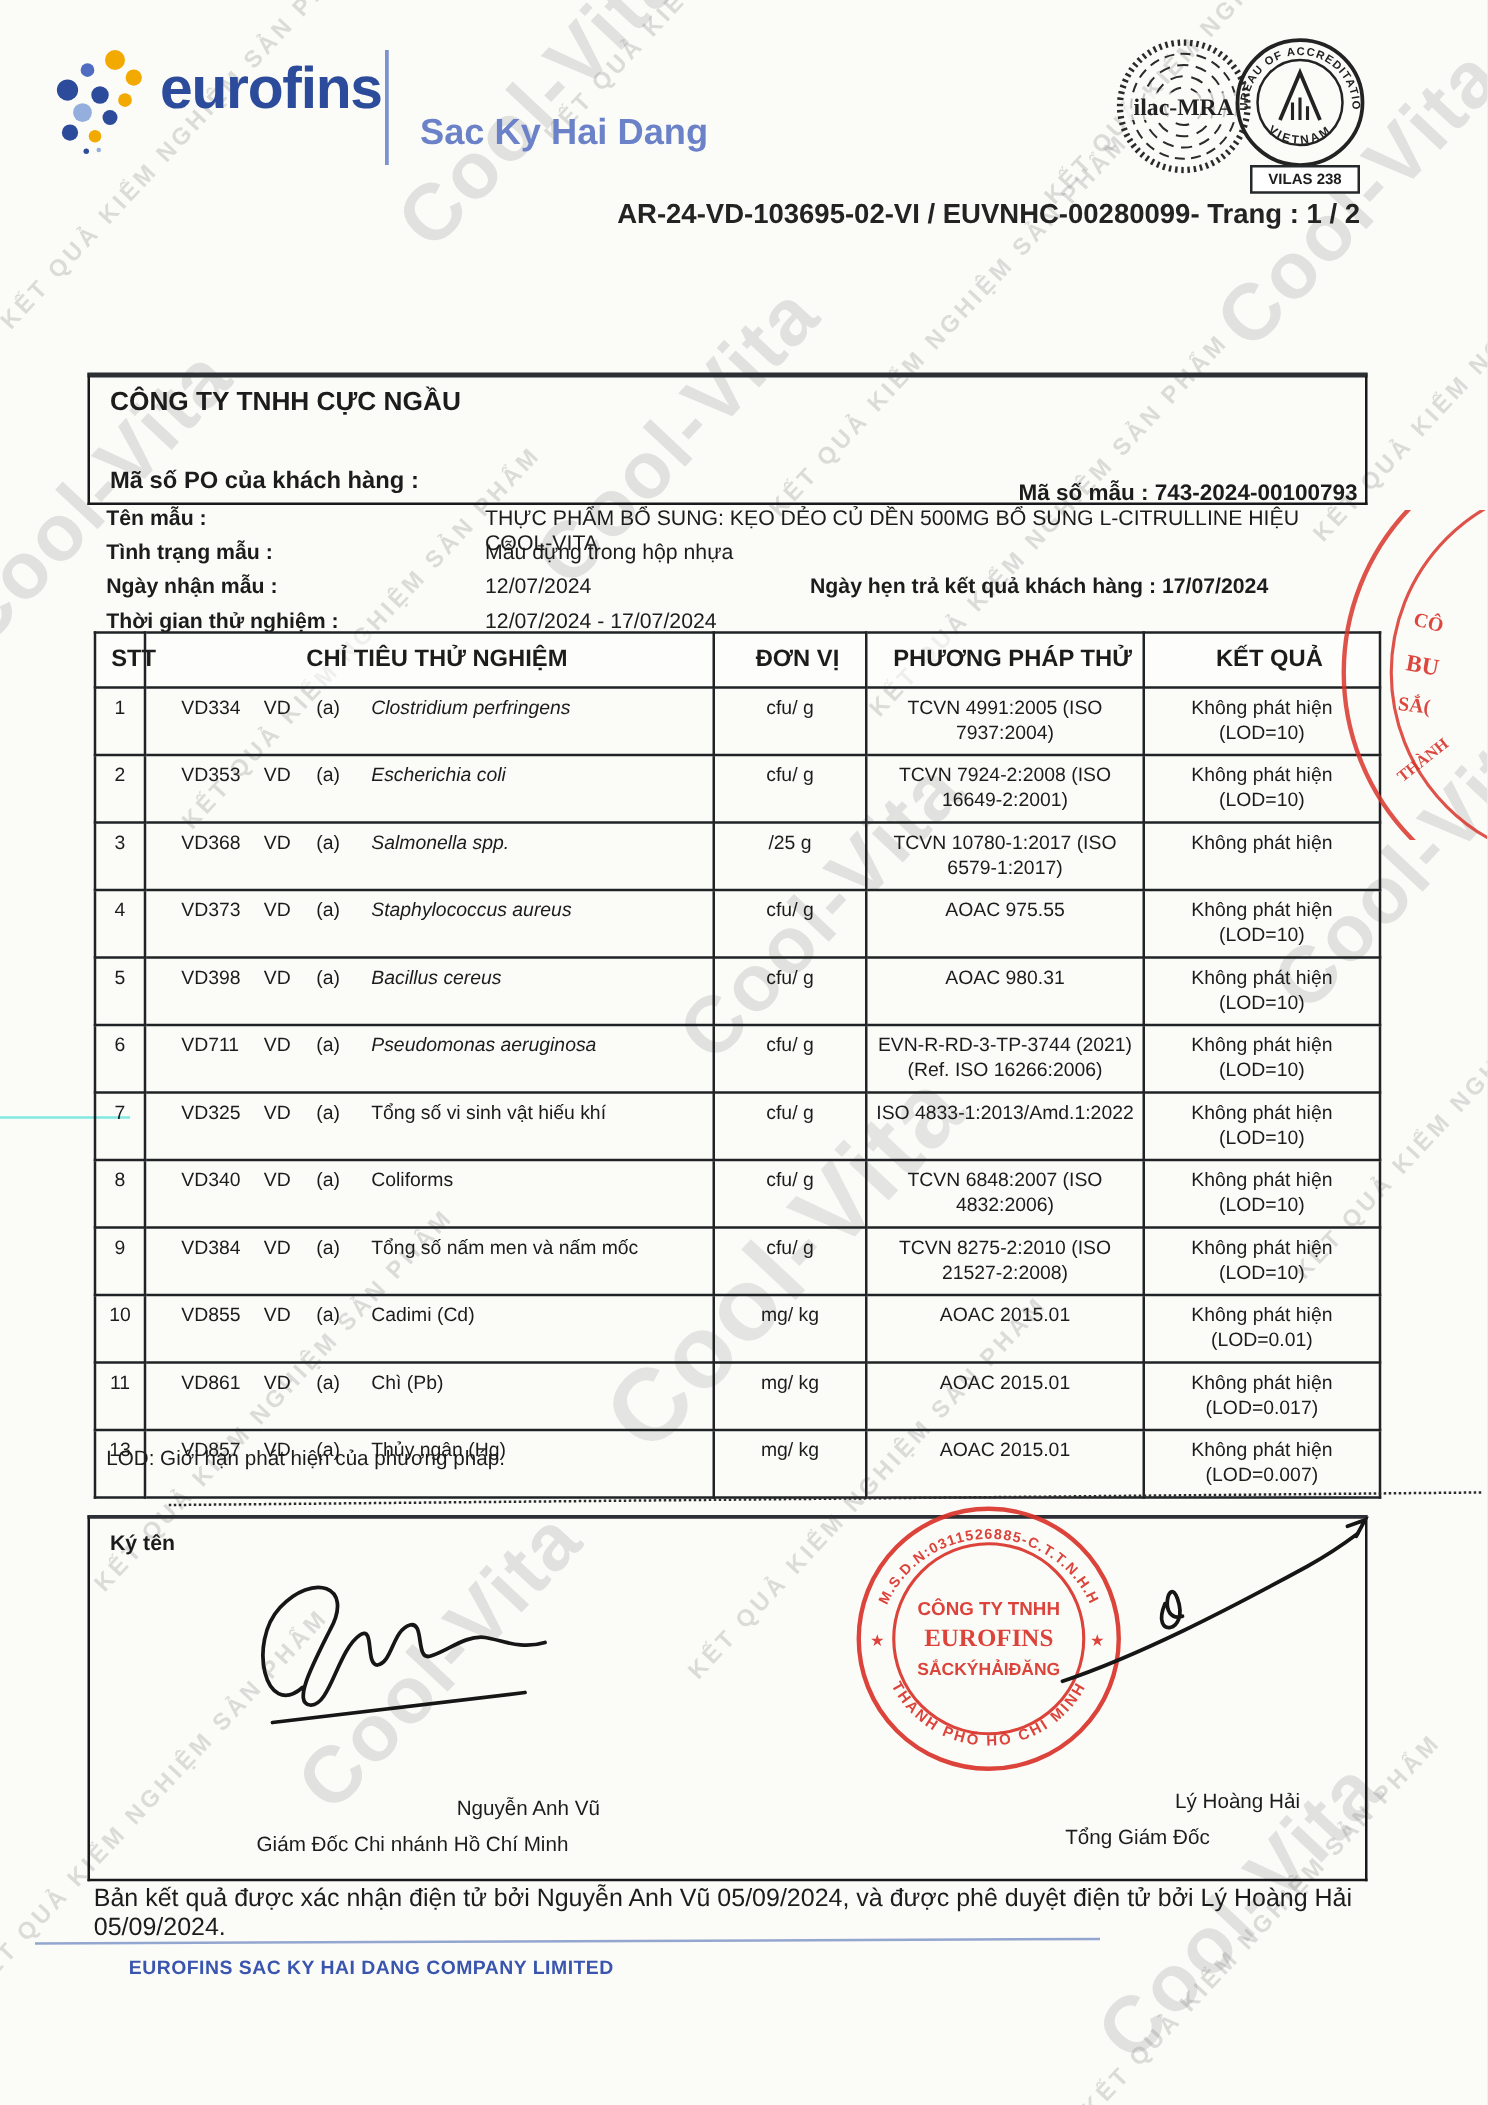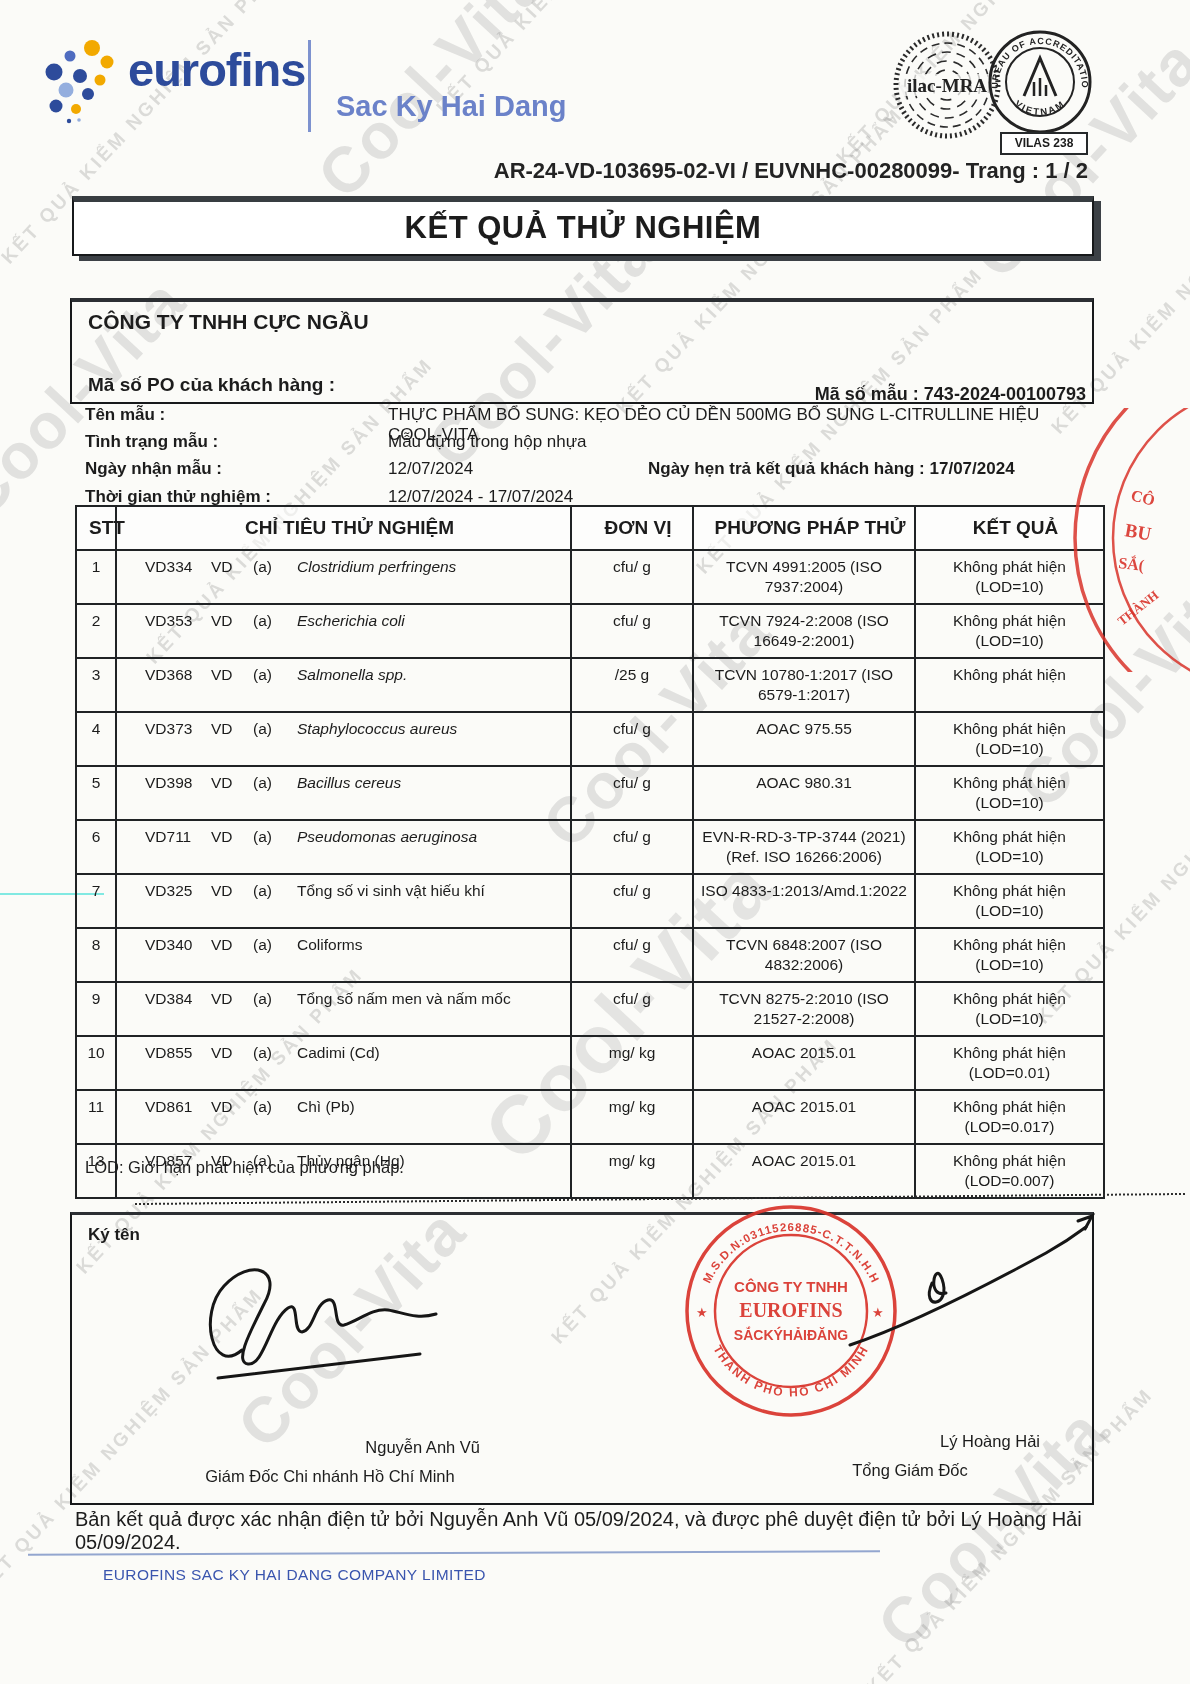--- a/index.html
+++ b/index.html
@@ -60,21 +60,21 @@
   
   .lod-note{font-size:16.5px;}
   .dotline{border-top:2.5px dotted #2c2c2c;transform:rotate(-.55deg);}
   .sig-box{left:70px;top:1212px;width:1020px;height:288px;
            border:2px solid #17191b;border-top:3px solid #2c2f33;z-index:2;}
   .sig-label{position:absolute;left:16px;top:10px;font-size:17px;font-weight:bold;}
   .sig-name{font-size:16.5px;text-align:right;}
   .sig-title{font-size:16.5px;text-align:center;}
   .confirm-line{font-size:20px;z-index:2;}
   .footer-rule{height:2px;background:#93a6cf;transform:rotate(-.25deg);}
-  .footer-text{font-size:15.5px;font-weight:normal;color:#3a55ae;letter-spacing:.4px;}
+  .footer-text{font-size:15.5px;font-weight:bold;color:#3a55ae;letter-spacing:.4px;}
   .scan-artifact{height:2px;background:#3fded6;opacity:.65;}
   svg{display:block;}
   .z2{z-index:2;}
   .z3{z-index:3;}
 </style>
 </head>
 <body>
 
 <div class="page">
 
@@ -148,23 +148,20 @@
         <textPath href="#boaBot" startOffset="50%" text-anchor="middle">VIETNAM</textPath>
       </text>
       <path d="M 38 68 L 54 30 L 70 68" fill="none" stroke="#232323" stroke-width="3"></path>
       <path d="M 48 68 V 54 M 54 68 V 50 M 60 68 V 57" stroke="#232323" stroke-width="2.5"></path>
     </svg>
   </div>
   <div class="abs z2 vilas-box" style="left:1000px;top:132px;width:84px;height:19px;">VILAS 238</div>
 
   <div class="abs z2 ar-line" style="top:158px;right:102px;">AR-24-VD-103695-02-VI / EUVNHC-00280099- Trang : 1 / 2</div>
 
-  <div class="abs title-box">
-    <span>KẾT QUẢ THỬ NGHIỆM</span>
-  </div>
 
   <div class="abs company-box">
     <div class="company-name">CÔNG TY TNHH CỰC NGẦU</div>
     <div class="po-label">Mã số PO của khách hàng :</div>
   </div>
 
   <div class="abs z2 sample-code" style="top:384px;right:104px;">
     <span>Mã số mẫu :</span>
     <span>743-2024-00100793</span>
   </div>

